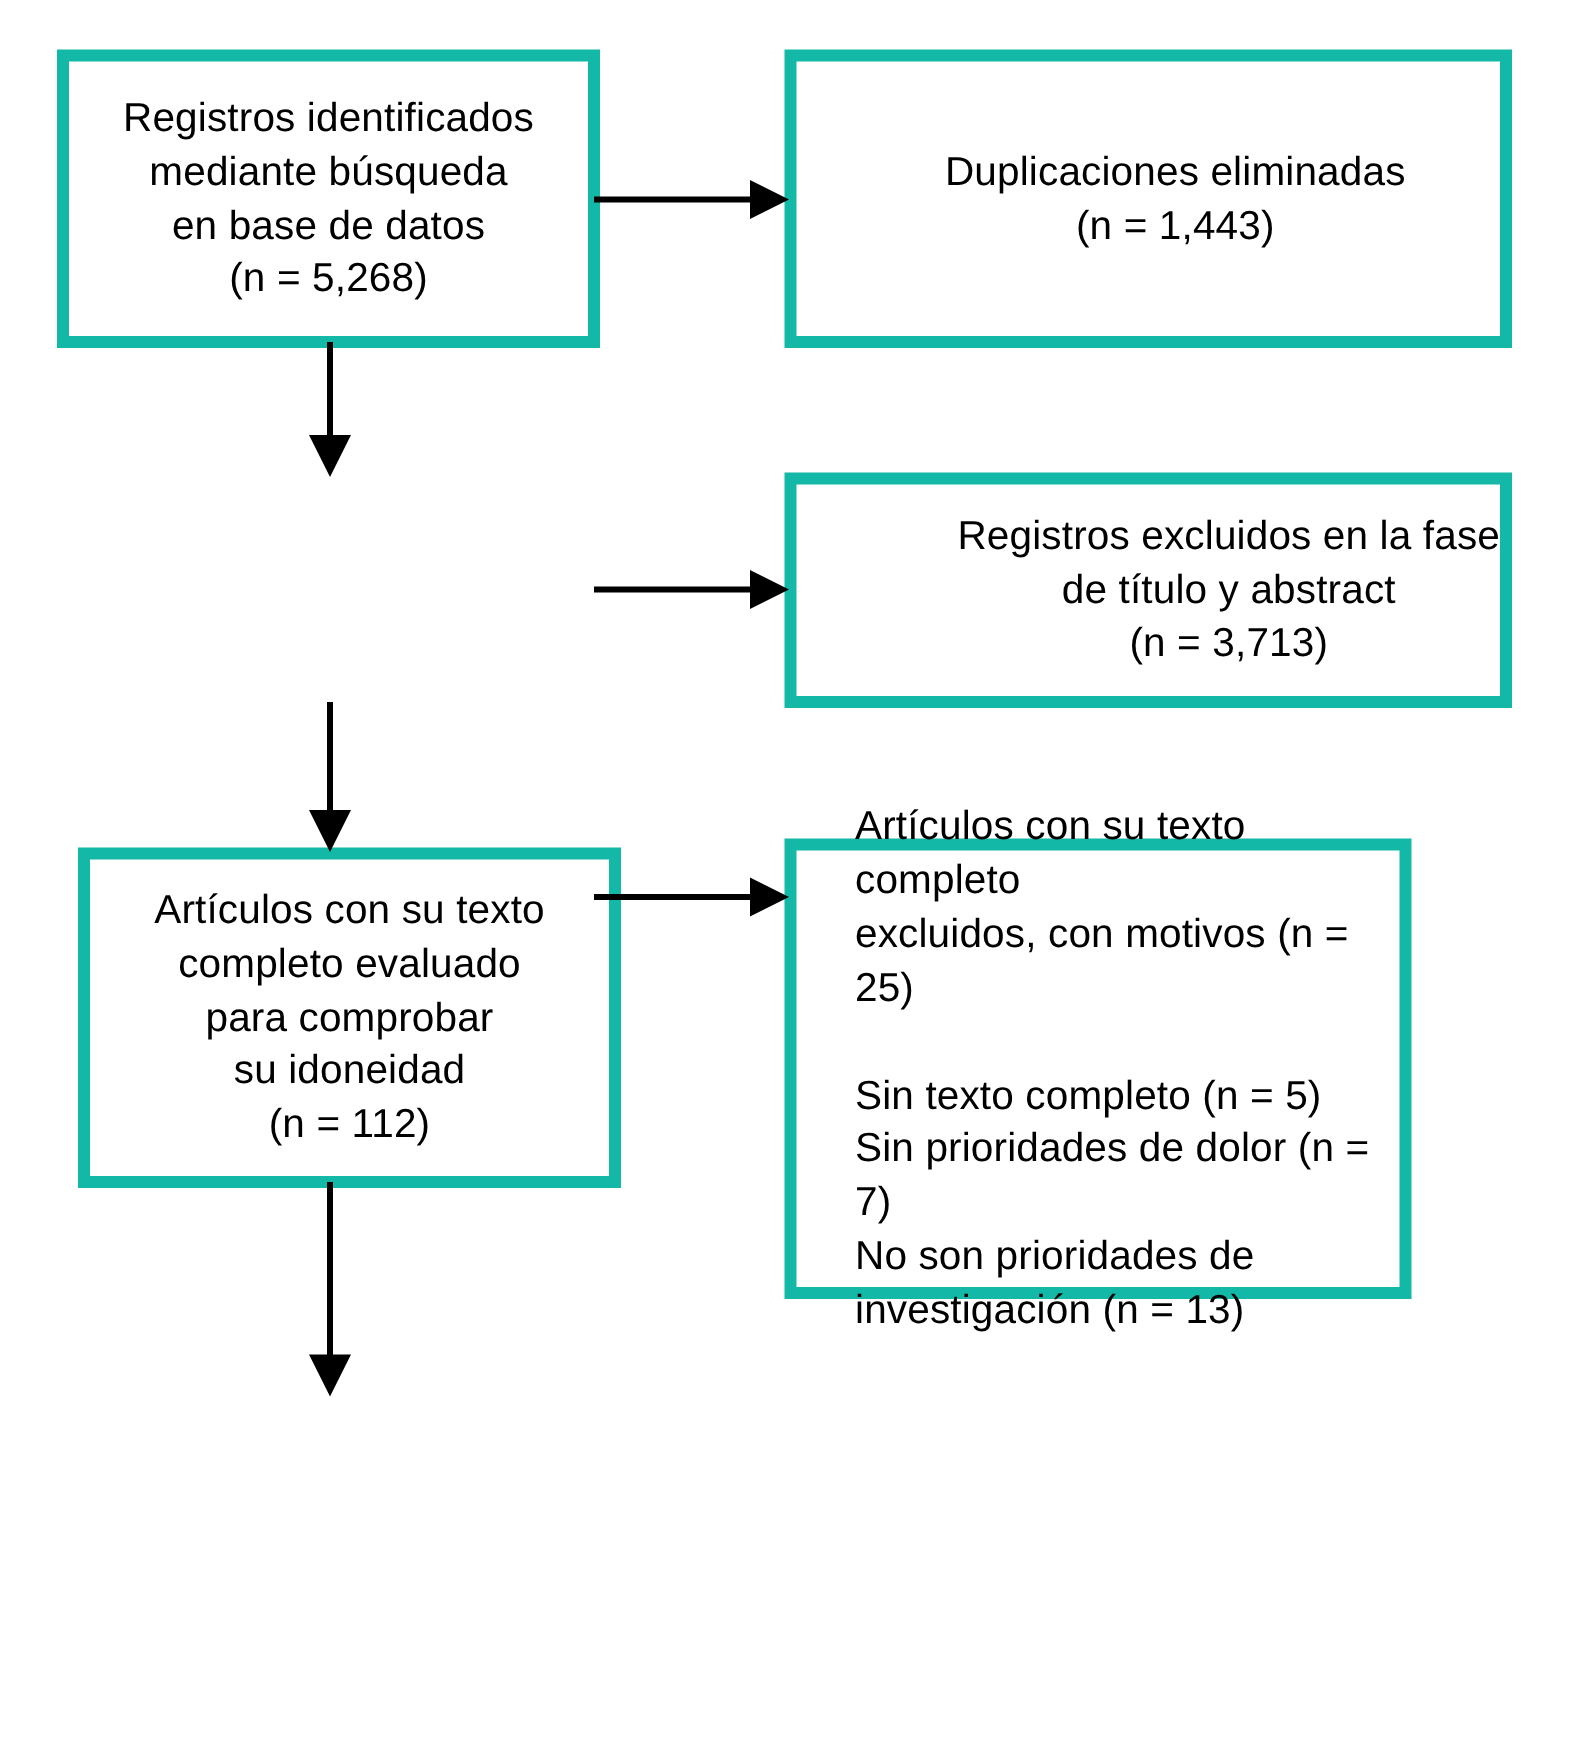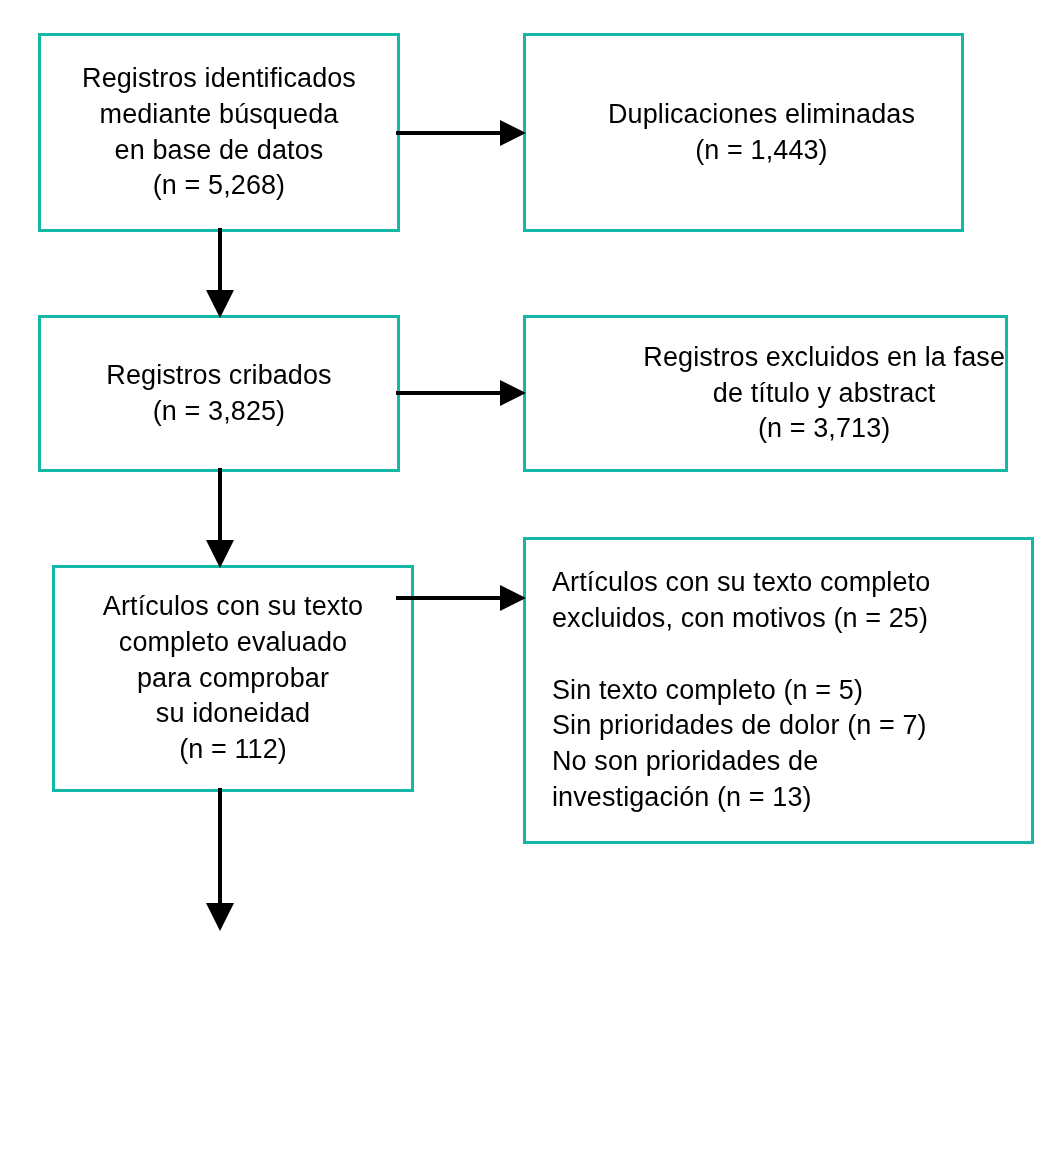--- a/index.html
+++ b/index.html
@@ -15,21 +15,21 @@
   #diagram {
     position: relative;
     width: 1064px;
     height: 1158px;
     background: #ffffff;
     overflow: hidden;
   }
   .node {
     position: absolute;
     box-sizing: border-box;
-    border: 3px solid #14b8a6;
+    border: 8px solid #14b8a6;
     background: #ffffff;
     display: flex;
     align-items: center;
     justify-content: center;
     text-align: center;
   }
   .node .node-text {
     display: block;
     white-space: pre-line;
     line-height: 1.33;
@@ -39,25 +39,25 @@
   .node.align-left {
     justify-content: flex-start;
   }
   .node.align-left .node-text {
     text-align: left;
     padding-left: 26px;
     padding-right: 10px;
   }
   
   #box-records-identified { left: 38px;  top: 33px;  width: 362px; height: 199px; }
-  #box-duplicates-removed { left: 523px; top: 33px;  width: 441px; height: 199px; padding-left: 36px; }
+  #box-duplicates-removed { left: 523px; top: 33px;  width: 485px; height: 199px; padding-left: 36px; }
   #box-records-screened   { left: 38px;  top: 315px; width: 362px; height: 157px; }
   #box-records-excluded   { left: 523px; top: 315px; width: 485px; height: 157px; justify-content: flex-end; }
   #box-fulltext-assessed  { left: 52px;  top: 565px; width: 362px; height: 227px; }
-  #box-fulltext-excluded  { left: 523px; top: 537px; width: 511px; height: 307px; }
+  #box-fulltext-excluded  { left: 523px; top: 559px; width: 418px; height: 307px; padding-left: 13px; }
   #box-studies-included   { left: 38px;  top: 928px; width: 362px; height: 199px; }
 
   
   .connector {
     position: absolute;
     pointer-events: none;
   }
   .connector svg {
     display: block;
     overflow: visible;
@@ -81,24 +81,20 @@
 mediante búsqueda
 en base de datos
 (n = 5,268)</span>
   </div>
 
   <div class="node" id="box-duplicates-removed">
     <span class="node-text">Duplicaciones eliminadas
 (n = 1,443)</span>
   </div>
 
-  <div class="node" id="box-records-screened">
-    <span class="node-text">Registros cribados
-(n = 3,825)</span>
-  </div>
 
   <div class="node" id="box-records-excluded">
     <span class="node-text">Registros excluidos en la fase
 de título y abstract
 (n = 3,713)</span>
   </div>
 
   <div class="node" id="box-fulltext-assessed">
     <span class="node-text">Artículos con su texto
 completo evaluado

